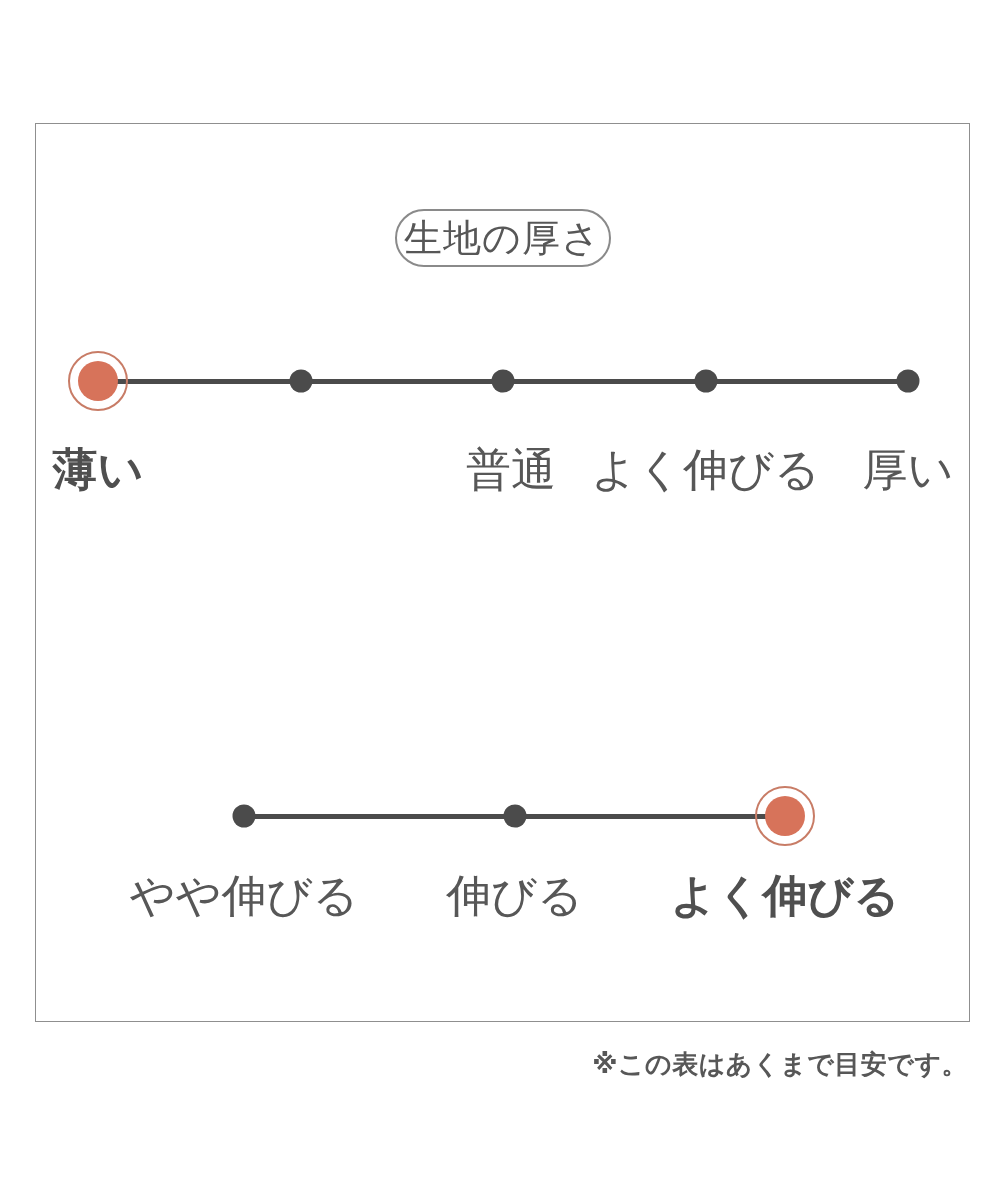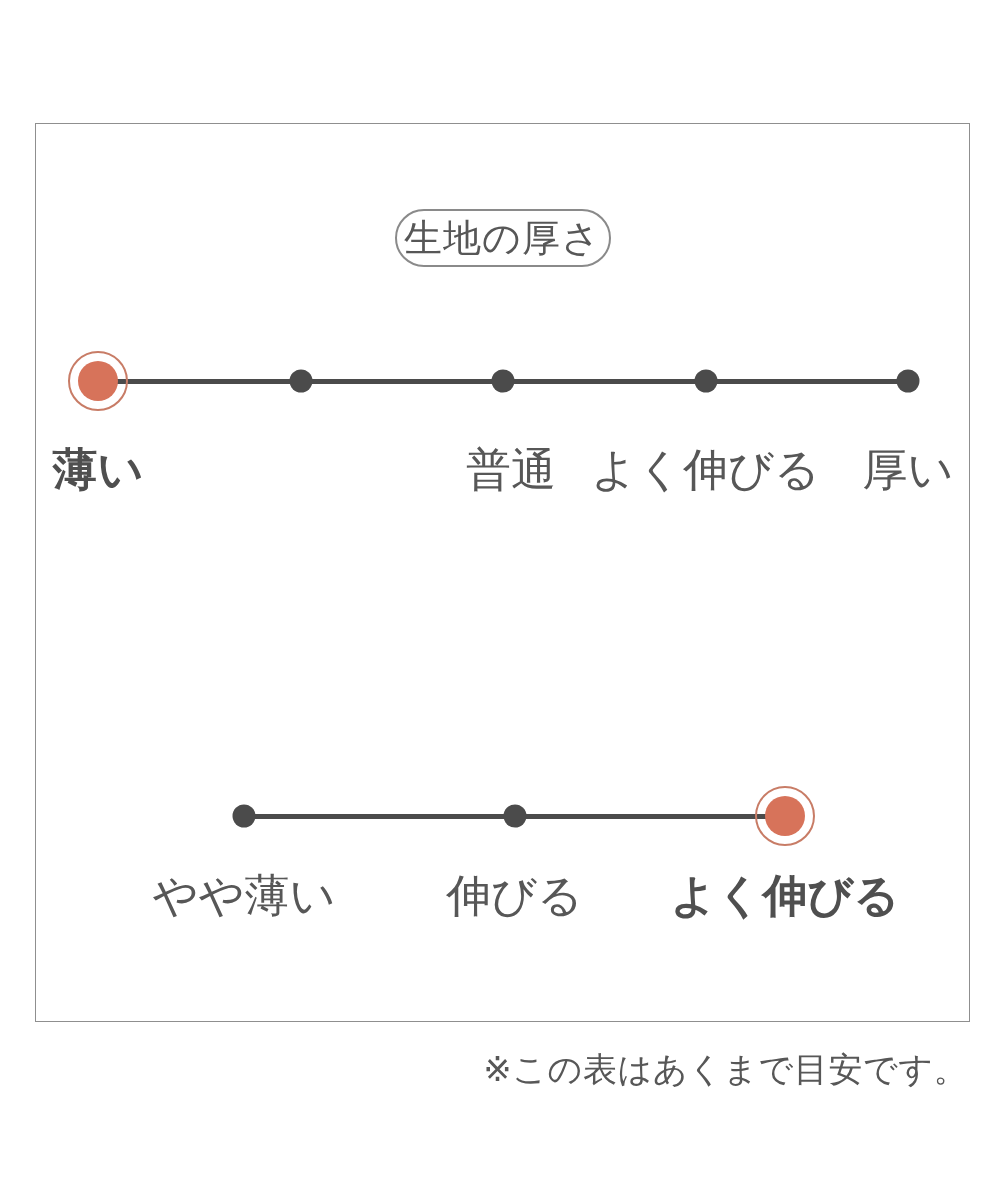--- a/index.html
+++ b/index.html
@@ -91,24 +91,25 @@
     z-index: 1;
   }
   .scale-label.selected {
     font-weight: bold;
     color: #4f4f4f;
   }
   .footnote {
     position: absolute;
     top: 1047px;
     right: 32px;
-    font-size: 34px;
+    font-size: 26px;
     color: var(--text-gray, #575757);
     letter-spacing: 0.5px;
     white-space: nowrap;
+    font-weight: bold;
   }
 </style>
 </head>
 <body>
 
 <div class="stage">
   <div class="panel">
 
     <div class="pill pill-thickness">
       <span>生地の厚さ</span>
@@ -125,21 +126,21 @@
         <div class="dot" style="left: 669.5px; top: 257px;"></div>
         <div class="scale-label" style="left: 669.5px; top: 318px;">よく伸びる</div>
         <div class="dot" style="left: 872px; top: 257px;"></div>
         <div class="scale-label" style="left: 872px; top: 318px;">厚い</div>
       </div>
 
 
     <div class="scale">
         <div class="scale-line" style="left: 208px; top: 689.5px; width: 541px;"></div>
         <div class="dot" style="left: 208px; top: 692px;"></div>
-        <div class="scale-label" style="left: 208px; top: 744px;">やや薄い</div>
+        <div class="scale-label" style="left: 208px; top: 744px;">やや伸びる</div>
         <div class="dot" style="left: 478.5px; top: 692px;"></div>
         <div class="scale-label" style="left: 478.5px; top: 744px;">伸びる</div>
         <div class="ring" style="left: 749px; top: 692px;"></div>
         <div class="dot selected" style="left: 749px; top: 692px;"></div>
         <div class="scale-label selected" style="left: 749px; top: 744px;">よく伸びる</div>
       </div>
 
   </div>
 
   <div class="footnote">※この表はあくまで目安です。</div>

